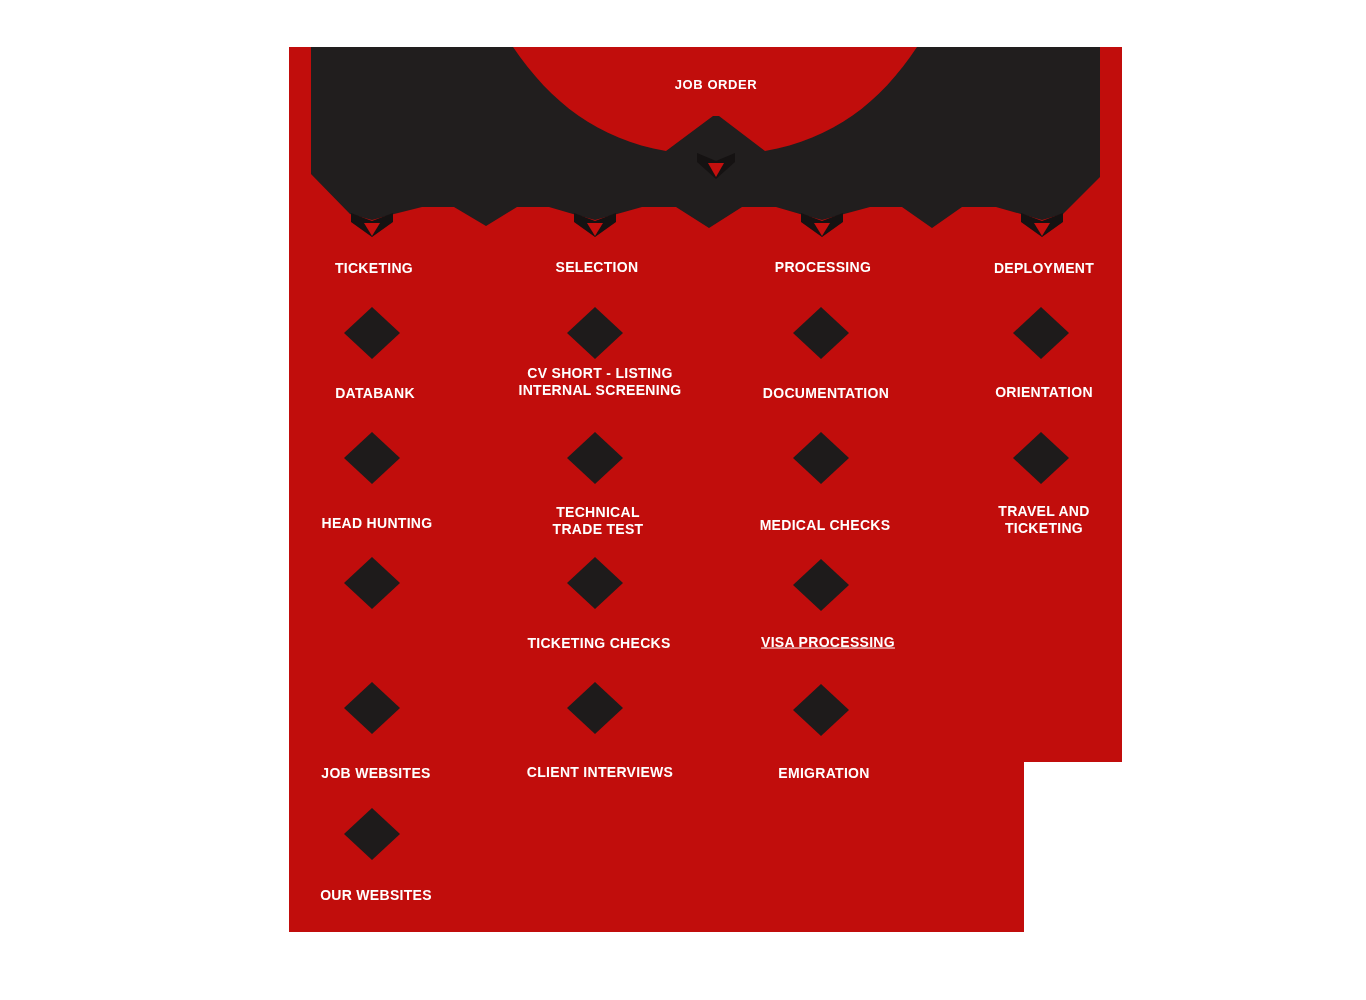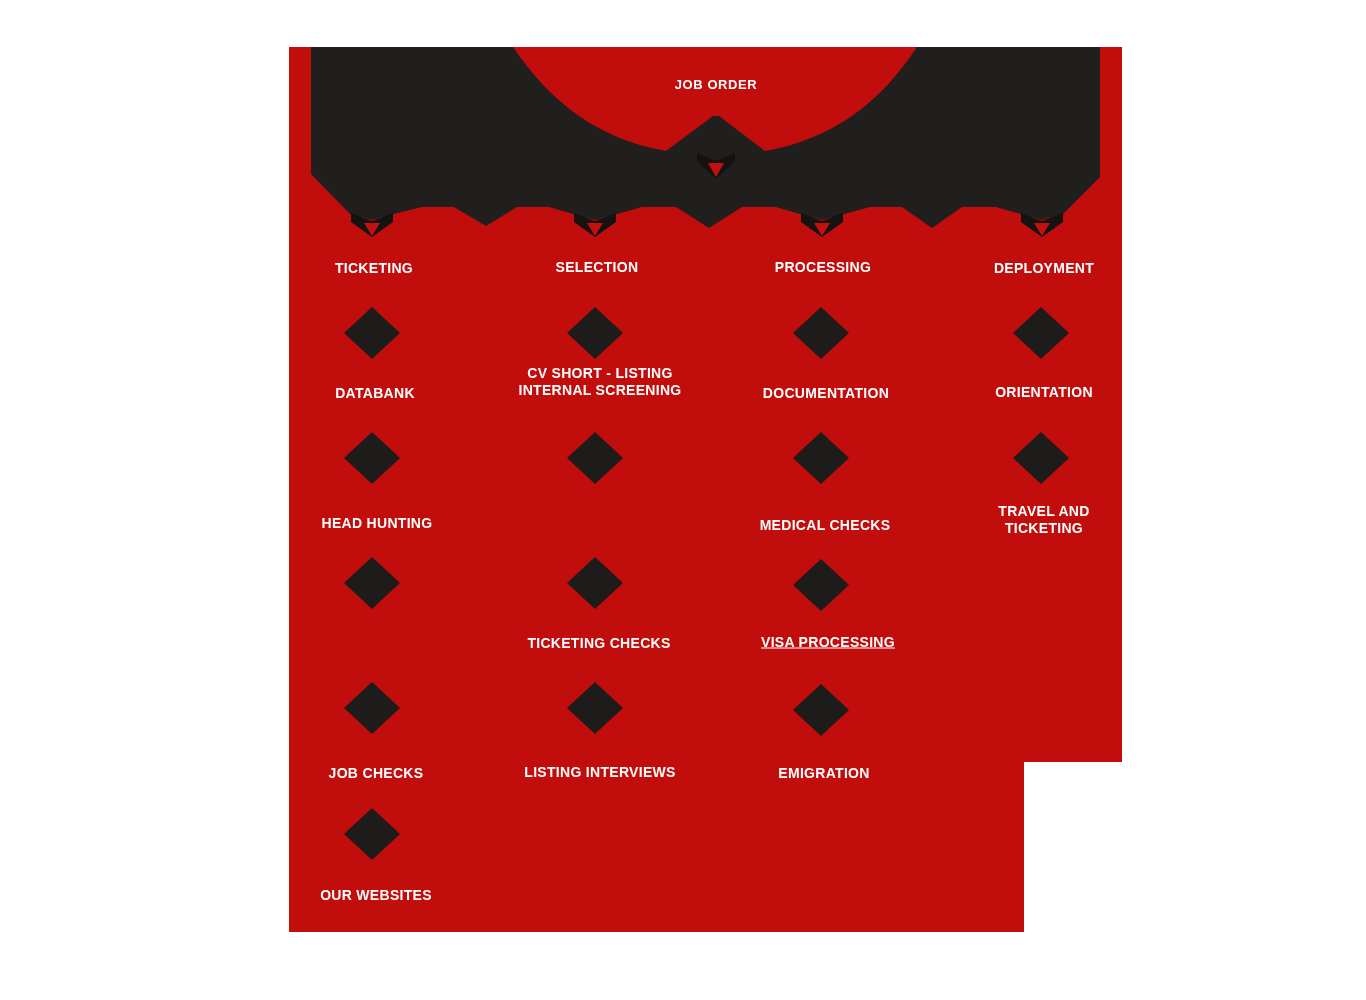--- a/index.html
+++ b/index.html
@@ -94,28 +94,30 @@
 
     <polygon fill="#1e1b1b" points="1041,307 1069,333 1041,359 1013,333"></polygon>
     <polygon fill="#1e1b1b" points="1041,432 1069,458 1041,484 1013,458"></polygon>
   </svg>
 
   <div class="lbl banner-title" style="left:716px;top:84px;">JOB ORDER</div>
 
   <div class="lbl" style="left:374px;top:268px;">TICKETING</div>
   <div class="lbl" style="left:375px;top:393px;">DATABANK</div>
   <div class="lbl" style="left:377px;top:523px;">HEAD HUNTING</div>
-  <div class="lbl" style="left:376px;top:773px;">JOB CHECKS</div>
+  <div class="lbl" style="left:376px;top:773px;">JOB WEBSITES</div>
   <div class="lbl" style="left:376px;top:895px;">OUR WEBSITES</div>
 
   <div class="lbl" style="left:597px;top:267px;">SELECTION</div>
   <div class="lbl" style="left:600px;top:382px;">CV SHORT - LISTING
 INTERNAL SCREENING</div>
+  <div class="lbl" style="left:598px;top:521px;">TECHNICAL
+TRADE TEST</div>
   <div class="lbl" style="left:599px;top:643px;">TICKETING CHECKS</div>
-  <div class="lbl" style="left:600px;top:772px;">LISTING INTERVIEWS</div>
+  <div class="lbl" style="left:600px;top:772px;">CLIENT INTERVIEWS</div>
 
   <div class="lbl" style="left:823px;top:267px;">PROCESSING</div>
   <div class="lbl" style="left:826px;top:393px;">DOCUMENTATION</div>
   <div class="lbl" style="left:825px;top:525px;">MEDICAL CHECKS</div>
   <div class="lbl" style="left:828px;top:642px;text-decoration:underline;">VISA PROCESSING</div>
   <div class="lbl" style="left:824px;top:773px;">EMIGRATION</div>
 
   <div class="lbl" style="left:1044px;top:268px;">DEPLOYMENT</div>
   <div class="lbl" style="left:1044px;top:392px;">ORIENTATION</div>
   <div class="lbl" style="left:1044px;top:520px;">TRAVEL  AND

